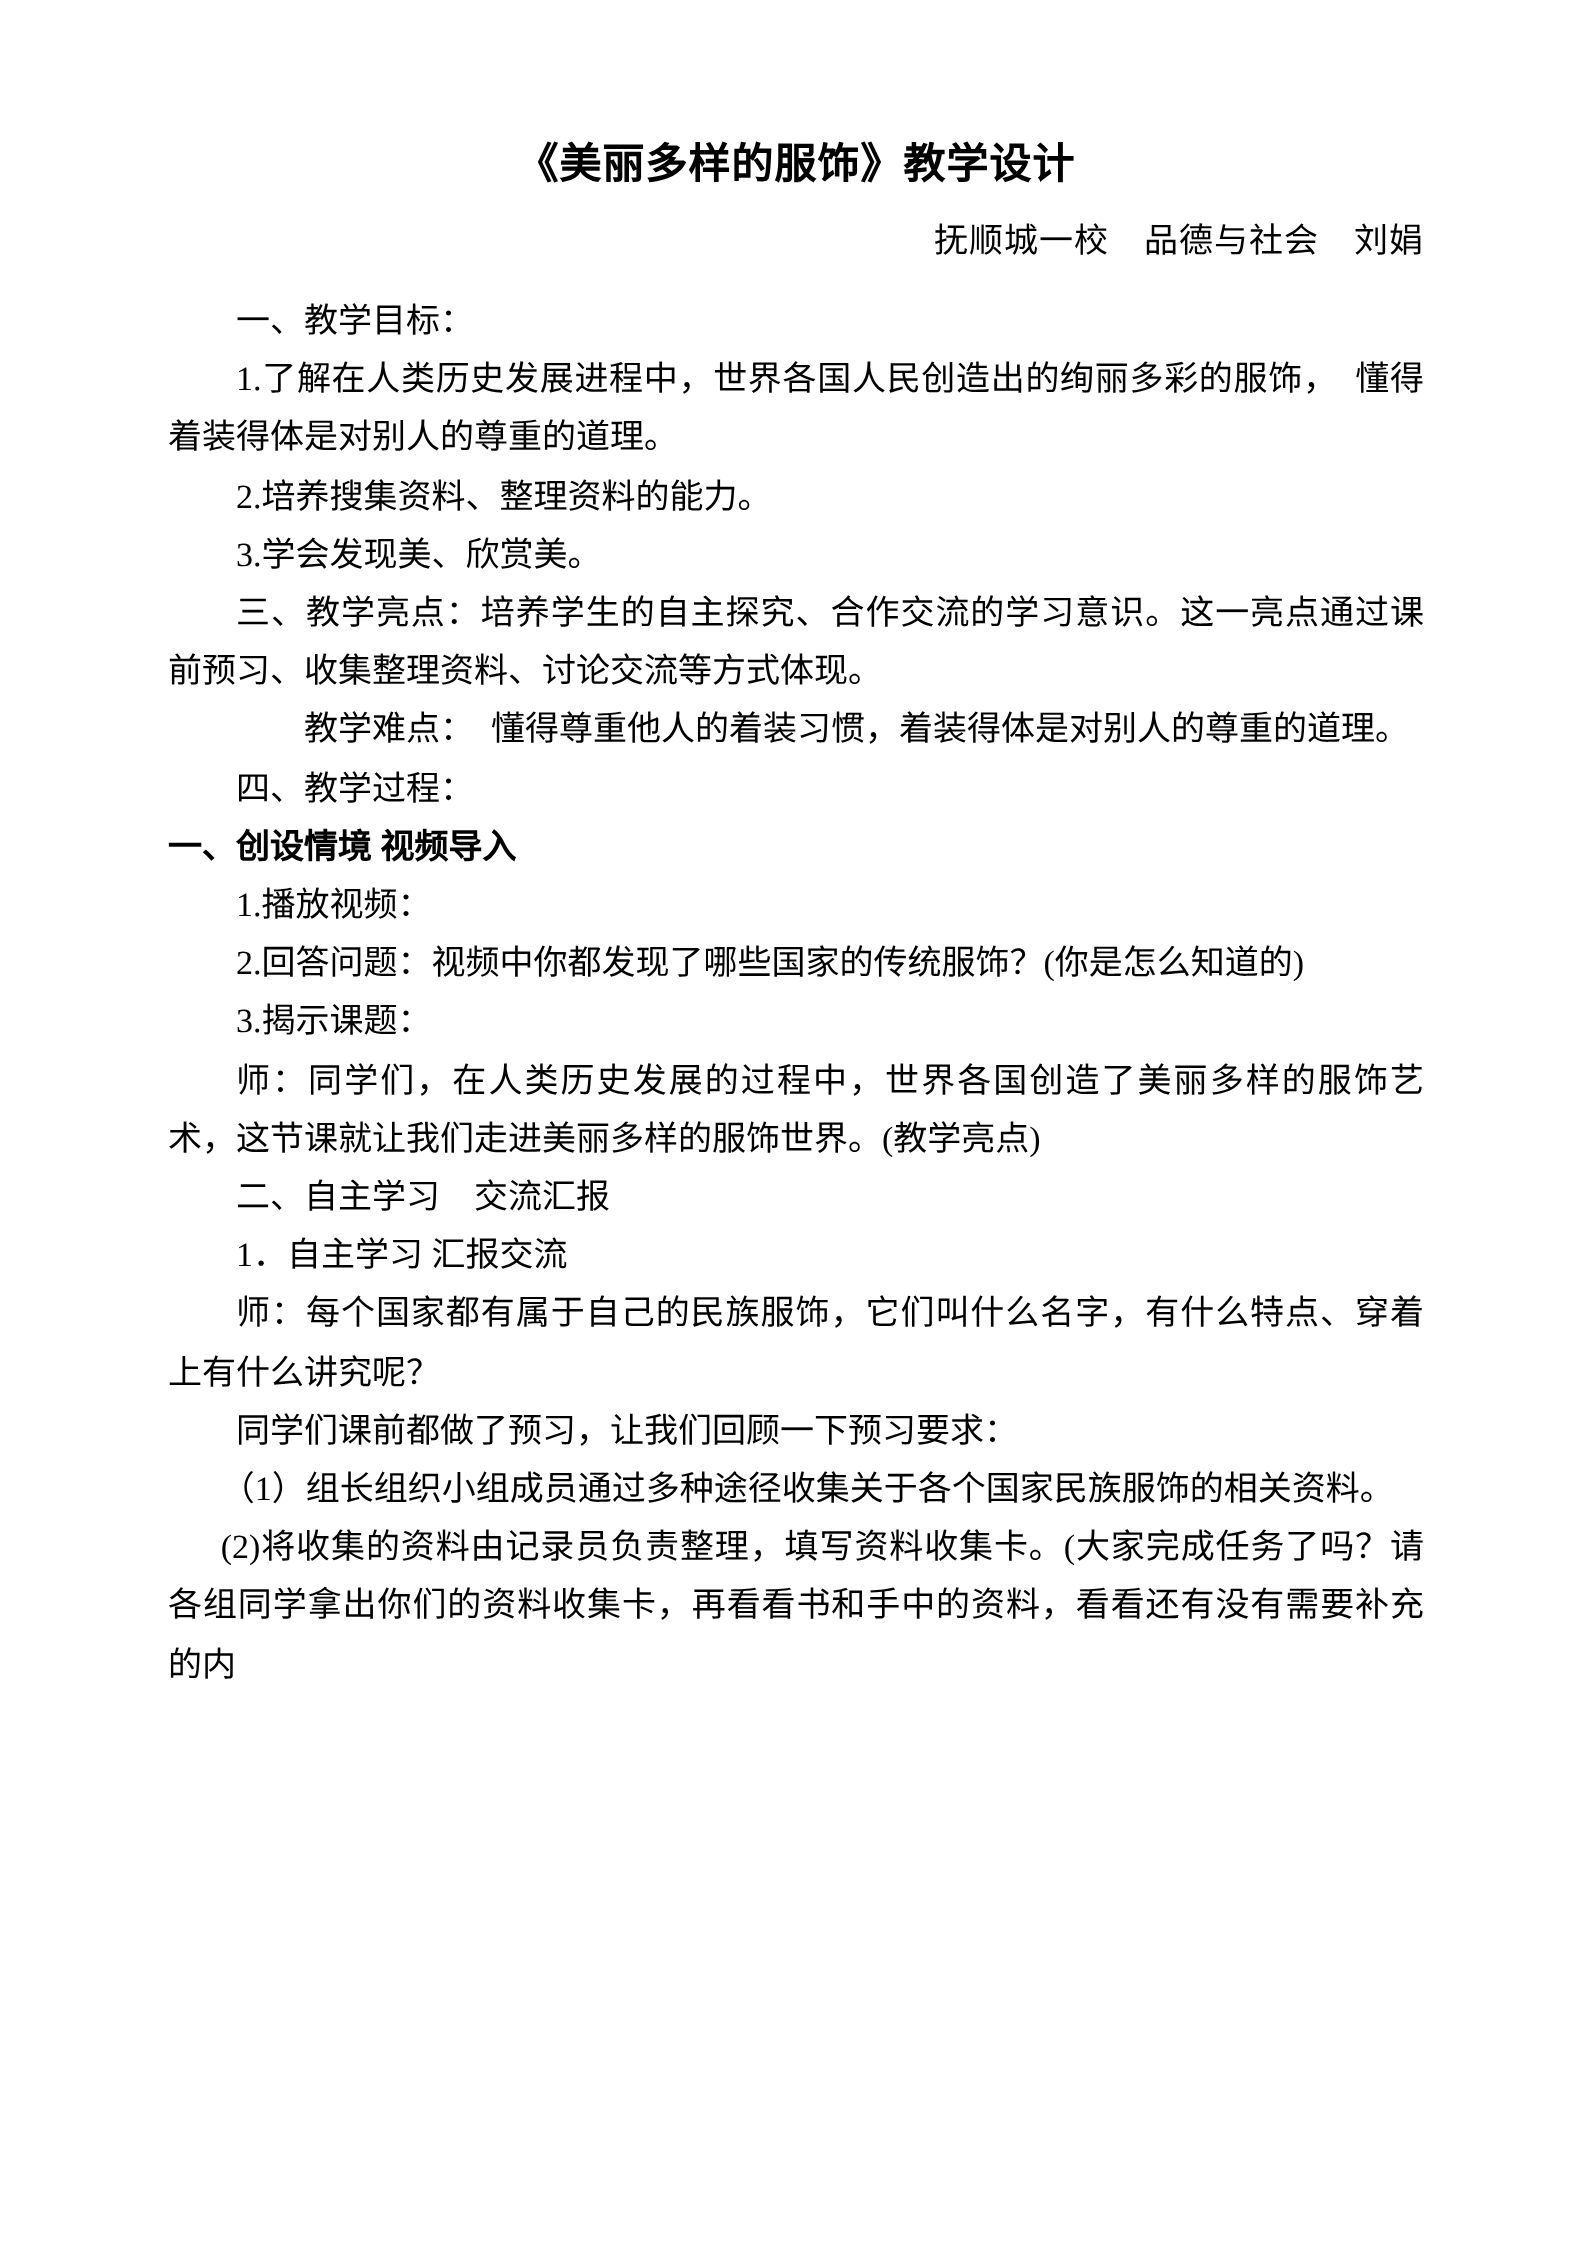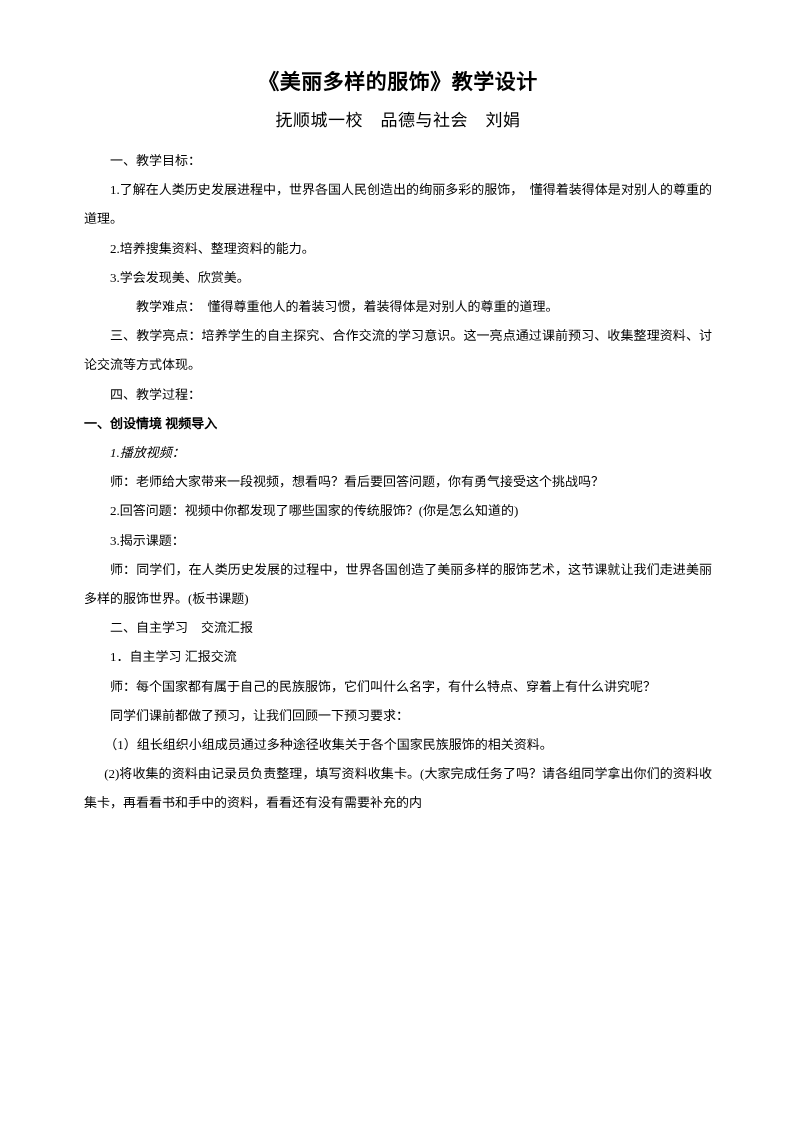--- a/index.html
+++ b/index.html
@@ -32,27 +32,27 @@
     font-size: 21px;
     line-height: 40px;
     text-align: center;
     letter-spacing: 0.5px;
     font-weight: 600;
     white-space: nowrap;
   }
   .doc-subtitle {
     font-size: 17px;
     line-height: 38px;
-    text-align: center;
+    text-align: right;
     letter-spacing: 0.5px;
     white-space: nowrap;
     margin-bottom: 6px;
   }
   .body-block {
-    font-size: 13px;
+    font-size: 17px;
     line-height: 29.2px;
     text-align: justify;
     text-justify: inter-ideograph;
   }
   .para {
     margin: 0;
     text-align: justify;
     text-justify: inter-ideograph;
     word-break: break-all;
   }
@@ -65,29 +65,28 @@
 
     <div class="doc-title">《美丽多样的服饰》教学设计</div>
 
     <div class="doc-subtitle">抚顺城一校　品德与社会　刘娟</div>
 
     <div class="body-block" id="body-block">
         <p class="para" style="text-indent: 2em;">一、教学目标：</p>
         <p class="para" style="text-indent: 2em;">1.了解在人类历史发展进程中，世界各国人民创造出的绚丽多彩的服饰，　懂得着装得体是对别人的尊重的道理。</p>
         <p class="para" style="text-indent: 2em;">2.培养搜集资料、整理资料的能力。</p>
         <p class="para" style="text-indent: 2em;">3.学会发现美、欣赏美。</p>
+        <p class="para" style="text-indent: 2em;">三、教学亮点：培养学生的自主探究、合作交流的学习意识。这一亮点通过课前预习、收集整理资料、讨论交流等方式体现。</p>
         <p class="para" style="text-indent: 4em;">教学难点：　懂得尊重他人的着装习惯，着装得体是对别人的尊重的道理。</p>
-        <p class="para" style="text-indent: 2em;">三、教学亮点：培养学生的自主探究、合作交流的学习意识。这一亮点通过课前预习、收集整理资料、讨论交流等方式体现。</p>
         <p class="para" style="text-indent: 2em;">四、教学过程：</p>
         <p class="para" style="text-indent: 0em; font-weight: bold;">一、创设情境 视频导入</p>
-        <p class="para" style="text-indent: 2em; font-style: italic;">1.播放视频：</p>
-        <p class="para" style="text-indent: 2em;">师：老师给大家带来一段视频，想看吗？看后要回答问题，你有勇气接受这个挑战吗？</p>
+        <p class="para" style="text-indent: 2em;">1.播放视频：</p>
         <p class="para" style="text-indent: 2em;">2.回答问题：视频中你都发现了哪些国家的传统服饰？(你是怎么知道的)</p>
         <p class="para" style="text-indent: 2em;">3.揭示课题：</p>
-        <p class="para" style="text-indent: 2em;">师：同学们，在人类历史发展的过程中，世界各国创造了美丽多样的服饰艺术，这节课就让我们走进美丽多样的服饰世界。(板书课题)</p>
+        <p class="para" style="text-indent: 2em;">师：同学们，在人类历史发展的过程中，世界各国创造了美丽多样的服饰艺术，这节课就让我们走进美丽多样的服饰世界。(教学亮点)</p>
         <p class="para" style="text-indent: 2em;">二、自主学习　交流汇报</p>
         <p class="para" style="text-indent: 2em;">1．自主学习 汇报交流</p>
         <p class="para" style="text-indent: 2em;">师：每个国家都有属于自己的民族服饰，它们叫什么名字，有什么特点、穿着上有什么讲究呢？</p>
         <p class="para" style="text-indent: 2em;">同学们课前都做了预习，让我们回顾一下预习要求：</p>
         <p class="para" style="text-indent: 1.55em;">（1）组长组织小组成员通过多种途径收集关于各个国家民族服饰的相关资料。</p>
         <p class="para" style="text-indent: 1.55em;">(2)将收集的资料由记录员负责整理，填写资料收集卡。(大家完成任务了吗？请各组同学拿出你们的资料收集卡，再看看书和手中的资料，看看还有没有需要补充的内</p>
       </div>
 
   </div>
 </div>

